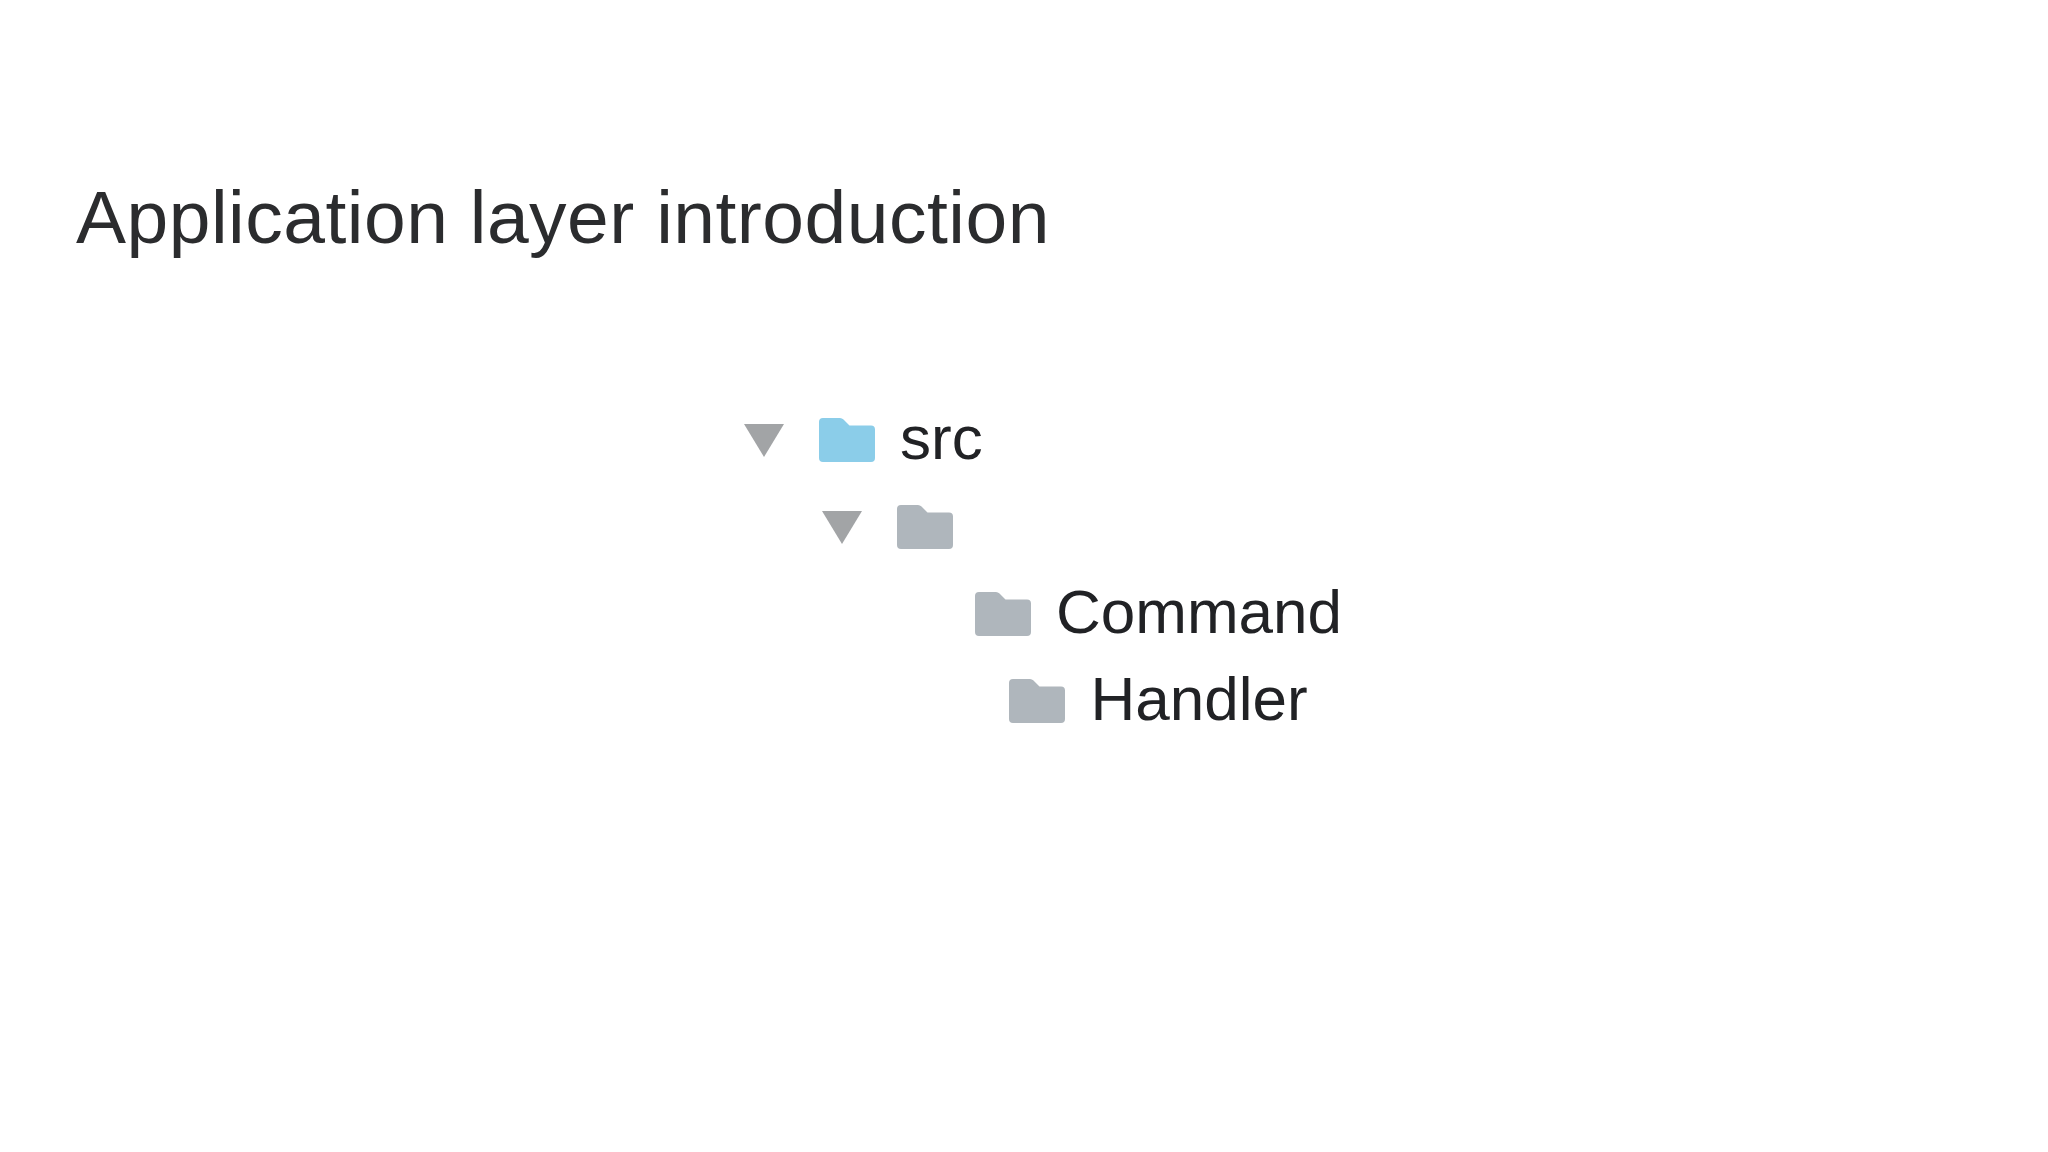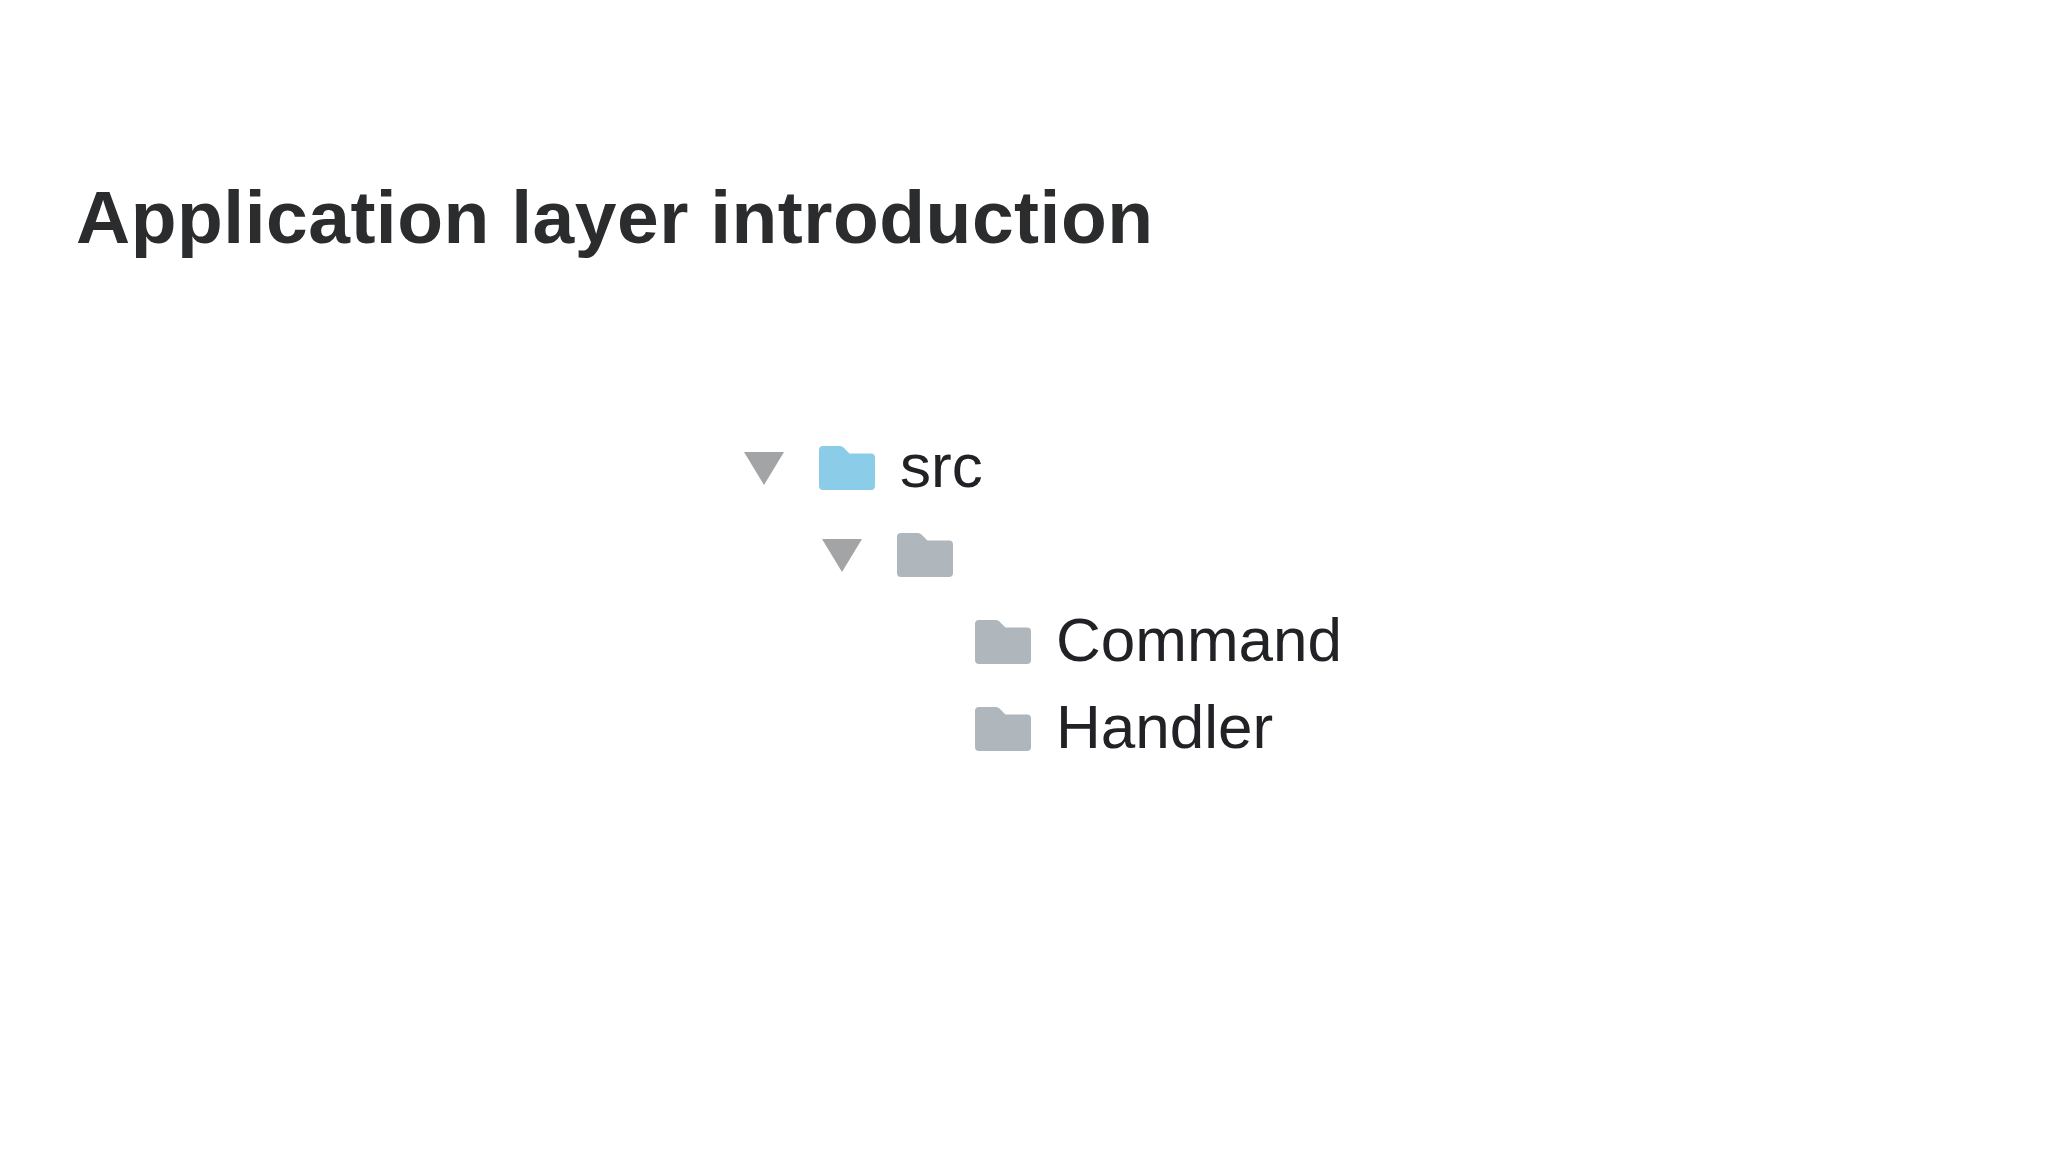--- a/index.html
+++ b/index.html
@@ -14,38 +14,38 @@
     background: var(--bg, #ffffff);
     overflow: hidden;
     font-family: "Liberation Sans", sans-serif;
   }
   .slide-title {
     position: absolute;
     left: 76px;
     top: 130px;
     font-size: 75px;
     line-height: 1.0;
-    font-weight: 700;
+    font-weight: 400;
     letter-spacing: 0.5px;
     color: var(--title-color, #2b2c2e);
     white-space: nowrap;
   }
   .tree {
     position: absolute;
     left: 742px;
     top: 396px;
   }
   .tree-row {
     display: flex;
     align-items: center;
     height: 87px;
   }
-  .tree-row.level-0 { padding-left: 0; margin-top: 28px; }
+  .tree-row.level-0 { padding-left: 0; }
   .tree-row.level-1 { padding-left: 78px; }
-  .tree-row.level-2 { padding-left: 156px; }
+  .tree-row.level-2 { padding-left: 156px; justify-content: center; }
   .disclosure {
     width: 44px;
     height: 38px;
     margin-right: 30px;
     flex: 0 0 auto;
     color: var(--triangle-color, #a2a4a6);
   }
   .disclosure.hidden { visibility: hidden; }
   .disclosure svg { display: block; width: 100%; height: 100%; }
   .folder {

